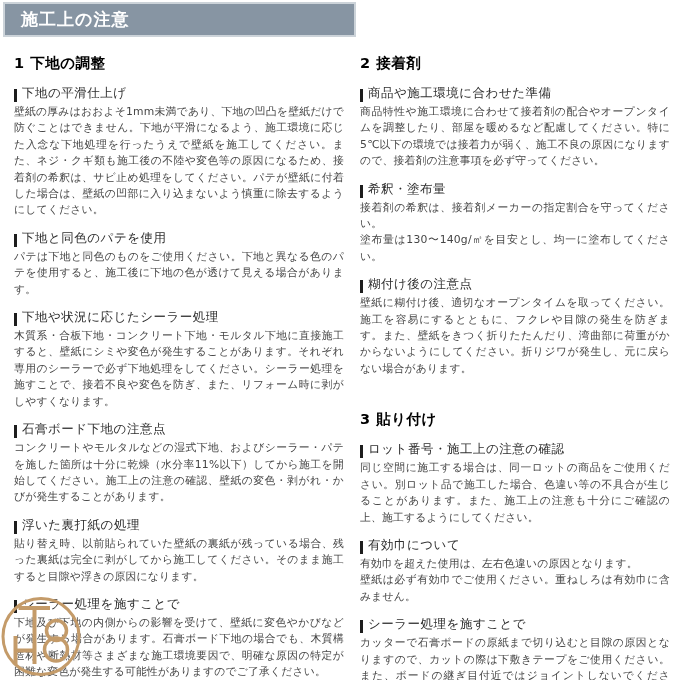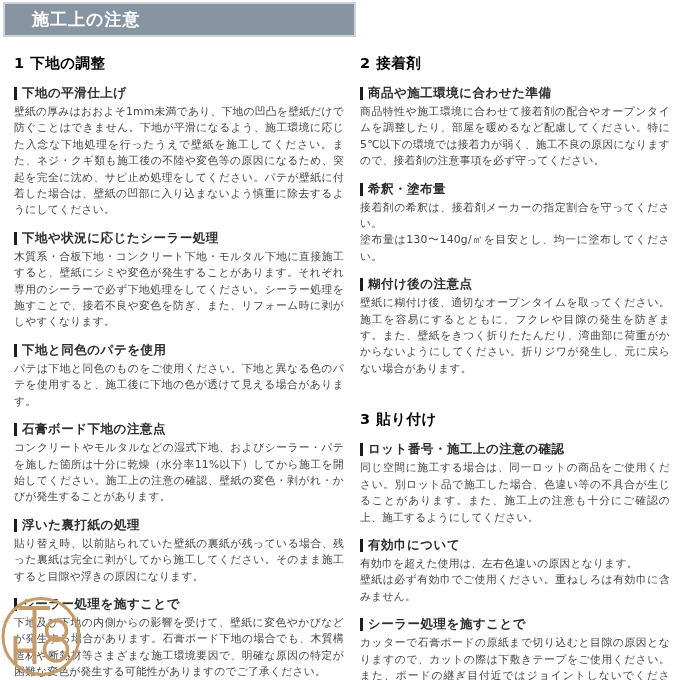--- a/index.html
+++ b/index.html
@@ -10,39 +10,39 @@
     color:#3f3f3f;
     -webkit-font-smoothing:antialiased;
   }
   
   .header-bar{
     position:absolute;left:3px;top:2px;width:349px;height:31px;
     background:#8795a3;border:2px solid #ccd3d9;
     display:flex;align-items:center;
   }
   .header-bar h1{
-    margin:0;padding:0 0 0 27px;
+    margin:0;padding:0 0 0 16px;
     font-size:17px;font-weight:bold;color:#ffffff;letter-spacing:1px;
   }
   
   .content{
     position:absolute;left:14px;top:54px;width:656px;
     display:flex;gap:16px;
   }
   .col-left{width:330px;flex:0 0 330px;}
   .col-right{width:310px;flex:0 0 310px;}
   h2.group{
     margin:0 0 12px 0;
     font-size:14.5px;font-weight:bold;color:#000000;letter-spacing:.5px;
   }
   h2.group.spaced{margin-top:33px;}
   .section{margin:0 0 11px 0;}
   .section h3{
-    margin:0 0 2px 0;display:flex;align-items:center;
-    font-size:12.5px;font-weight:bold;color:#2f2f2f;letter-spacing:.5px;
+    margin:0 0 2px 0;display:flex;align-items:flex-end;
+    font-size:12.5px;font-weight:normal;color:#2f2f2f;letter-spacing:.5px;
   }
   .section h3 .bar{
     display:inline-block;width:3px;height:13px;background:#1d1d1d;
     margin-right:5px;flex:0 0 3px;
   }
   .section p{
     margin:0;font-size:10.8px;line-height:1.52;color:#454545;
     text-align:justify;letter-spacing:.2px;
   }
   
@@ -58,37 +58,37 @@
 <div class="content">
 
   <div class="col-left">
     <h2 class="group">1 下地の調整</h2>
 
     <div class="section">
       <h3>
           <span class="bar"></span>
           <span>下地の平滑仕上げ</span>
         </h3>
-      <p>壁紙の厚みはおおよそ1mm未満であり、下地の凹凸を壁紙だけで防ぐことはできません。下地が平滑になるよう、施工環境に応じた入念な下地処理を行ったうえで壁紙を施工してください。また、ネジ・クギ類も施工後の不陸や変色等の原因になるため、突起を完全に沈め、サビ止め処理をしてください。パテが壁紙に付着した場合は、壁紙の凹部に入り込まないよう慎重に除去するようにしてください。</p>
+      <p>壁紙の厚みはおおよそ1mm未満であり、下地の凹凸を壁紙だけで防ぐことはできません。下地が平滑になるよう、施工環境に応じた入念な下地処理を行ったうえで壁紙を施工してください。また、ネジ・クギ類も施工後の不陸や変色等の原因になるため、接着剤の希釈は、サビ止め処理をしてください。パテが壁紙に付着した場合は、壁紙の凹部に入り込まないよう慎重に除去するようにしてください。</p>
+    </div>
+
+    <div class="section">
+      <h3>
+          <span class="bar"></span>
+          <span>下地と同色のパテを使用</span>
+        </h3>
+      <p>パテは下地と同色のものをご使用ください。下地と異なる色のパテを使用すると、施工後に下地の色が透けて見える場合があります。</p>
     </div>
 
     <div class="section">
       <h3>
           <span class="bar"></span>
           <span>下地や状況に応じたシーラー処理</span>
         </h3>
       <p>木質系・合板下地・コンクリート下地・モルタル下地に直接施工すると、壁紙にシミや変色が発生することがあります。それぞれ専用のシーラーで必ず下地処理をしてください。シーラー処理を施すことで、接着不良や変色を防ぎ、また、リフォーム時に剥がしやすくなります。</p>
-    </div>
-
-    <div class="section">
-      <h3>
-          <span class="bar"></span>
-          <span>下地と同色のパテを使用</span>
-        </h3>
-      <p>パテは下地と同色のものをご使用ください。下地と異なる色のパテを使用すると、施工後に下地の色が透けて見える場合があります。</p>
     </div>
 
     <div class="section">
       <h3>
           <span class="bar"></span>
           <span>石膏ボード下地の注意点</span>
         </h3>
       <p>コンクリートやモルタルなどの湿式下地、およびシーラー・パテを施した箇所は十分に乾燥（水分率11%以下）してから施工を開始してください。施工上の注意の確認、壁紙の変色・剥がれ・かびが発生することがあります。</p>
     </div>
 

